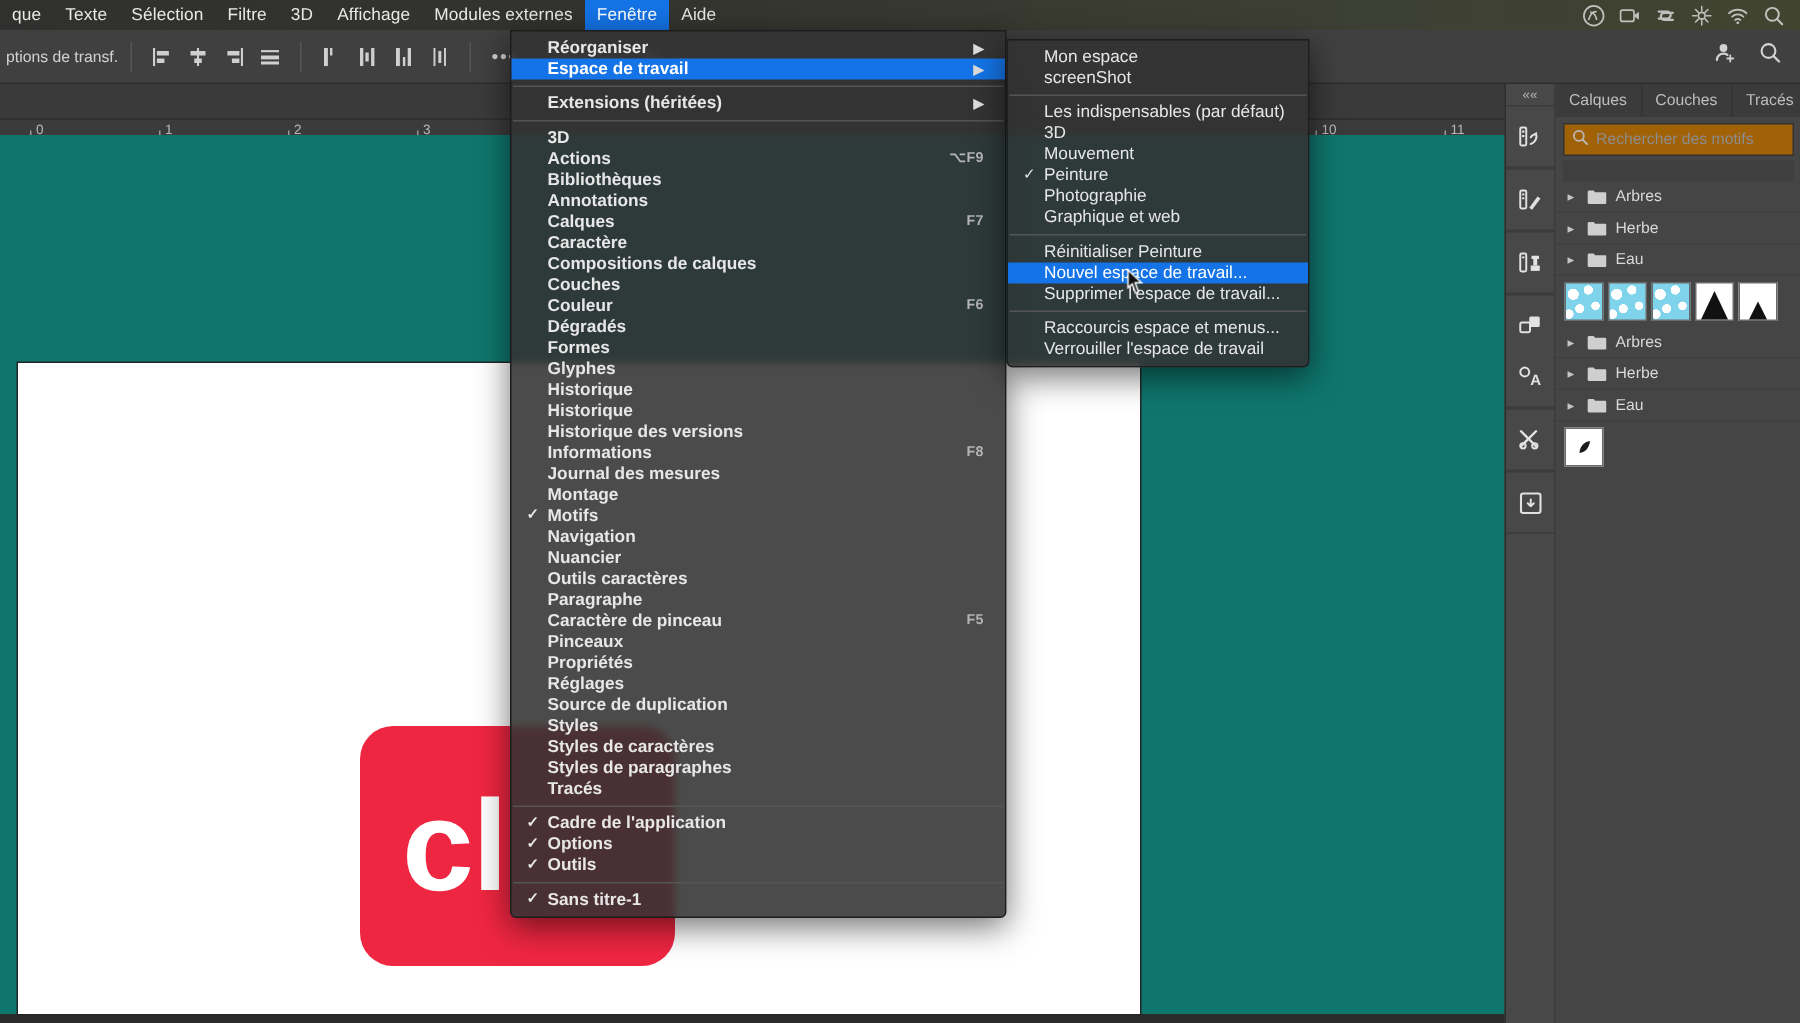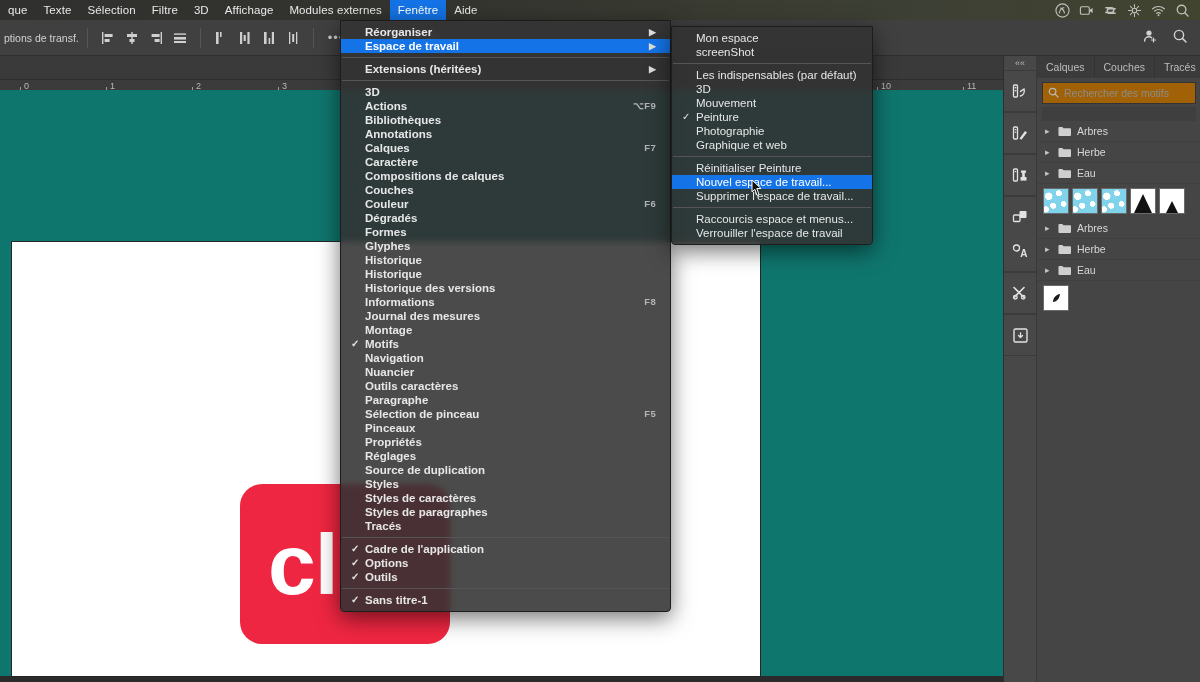--- a/index.html
+++ b/index.html
@@ -681,21 +681,21 @@
       <div class="mi">
         <span>Nuancier</span>
       </div>
       <div class="mi">
         <span>Outils caractères</span>
       </div>
       <div class="mi">
         <span>Paragraphe</span>
       </div>
       <div class="mi">
-        <span>Sélection de pinceau</span>
+        <span>Caractère de pinceau</span>
         <span class="shortcut">F5</span>
       </div>
       <div class="mi">
         <span>Pinceaux</span>
       </div>
       <div class="mi">
         <span>Propriétés</span>
       </div>
       <div class="mi">
         <span>Réglages</span>

